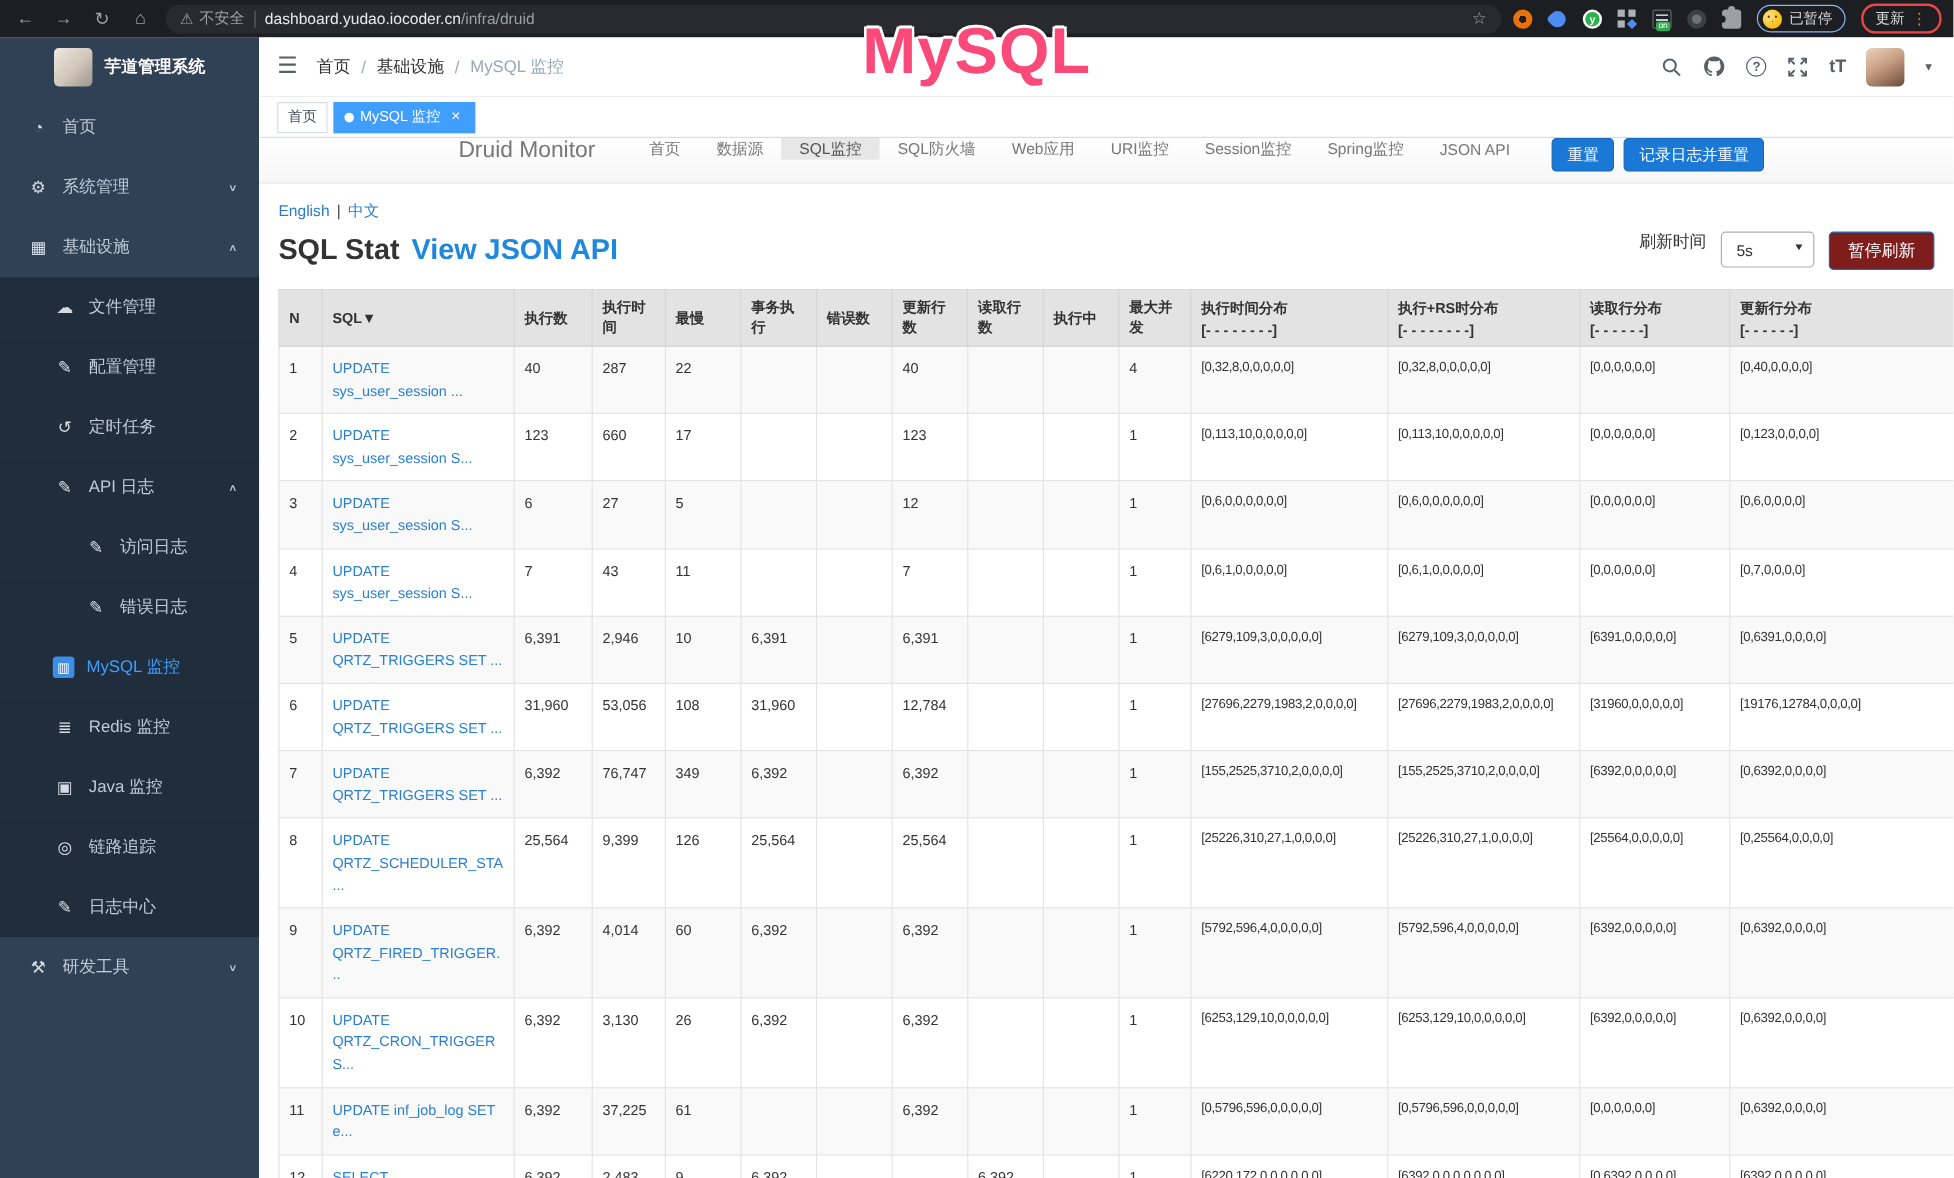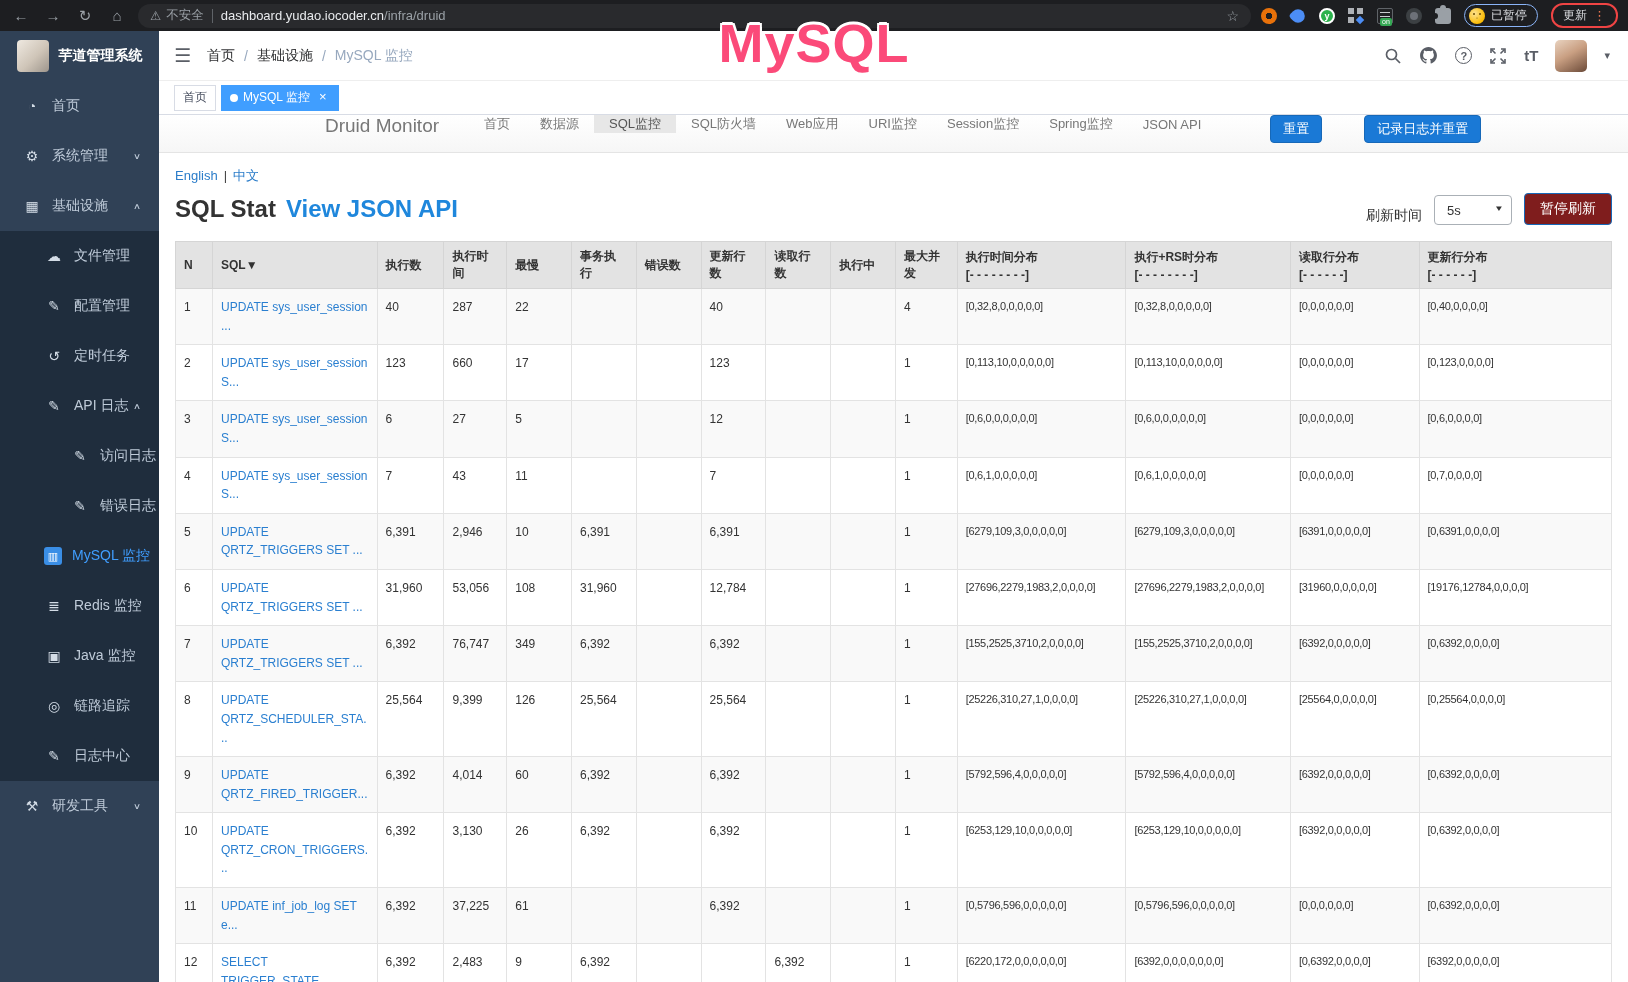--- a/index.html
+++ b/index.html
@@ -50,21 +50,21 @@
   .pill-update .dots { color:#e8744f; font-size:13px; }
 
   
   .annotation { position:absolute; top:12px; left:50%; transform:translateX(-50%); z-index:50;
     font-size:54px; font-weight:bold; color:#fb4a79; letter-spacing:1px;
     -webkit-text-stroke:2px #fff; paint-order:stroke fill;
     text-shadow:-2px -2px 0 #fff, 2px -2px 0 #fff, -2px 2px 0 #fff, 2px 2px 0 #fff, 0 3px 0 #fff, 0 -3px 0 #fff; }
 
   
   .app { position:absolute; top:31px; left:0; right:0; bottom:0; display:flex; }
-  .sidebar { width:159px; flex:none; background:#304156; overflow:hidden; }
+  .sidebar { width:216px; flex:none; background:#304156; overflow:hidden; }
   .logo-row { height:50px; display:flex; align-items:center; justify-content:center; gap:10px; }
   .logo-avatar { width:32px; height:32px; border-radius:4px; flex:none;
     background:linear-gradient(135deg,#efe9e1 0%,#cfc5b8 55%,#9d958c 100%); }
   .logo-title { color:#fff; font-size:14px; font-weight:bold; }
   .mi { height:50px; display:flex; align-items:center; position:relative; color:#bfcbd9; font-size:14px; cursor:pointer; }
   .mi.sub { background:#1f2d3d; }
   .mi.lvl0 { padding-left:22px; }
   .mi.lvl1 { padding-left:44px; }
   .mi.lvl2 { padding-left:70px; }
   .mi-ic { width:20px; margin-right:10px; color:#d3dce6; font-size:14px; text-align:center; flex:none; }
@@ -102,31 +102,31 @@
   .tag-x { margin-left:6px; width:14px; height:14px; line-height:12px; text-align:center; border-radius:50%; font-size:13px; }
 
   
   .druid-nav { height:38px; flex:none; display:flex; align-items:flex-start; padding-left:150px;
     background:linear-gradient(#ffffff,#f6f6f6); border-bottom:1px solid #e4e4e4; font-size:13px; color:#777; }
   .dn-brand { font-size:19px; color:#777; display:flex; align-items:center; padding:0 16px; margin-right:14px; }
   .dn-it { display:flex; align-items:center; padding:0 15px; cursor:pointer; white-space:nowrap; }
   .dn-it.active { background:#e7e7e7; color:#555; }
   .dn-buttons { display:flex; align-items:center; gap:8px; margin-left:20px; }
   .btn-blue { background:#1a79d6; color:#fff; border:1px solid #1668b8; border-radius:4px;
-    padding:4px 12px; font-size:13px; cursor:pointer; white-space:nowrap;margin-left:34px; }
+    padding:4px 12px; font-size:13px; cursor:pointer; white-space:nowrap; }
 
   
   .content { flex:1; padding:0 16px; overflow:hidden; }
   .lang-switch { text-align:left; padding-top:14px; font-size:13px; }
   .lang-link { color:#2a7cc9; cursor:pointer; }
   .lang-sep { margin:0 6px; color:#444; }
   .title-row { display:flex; align-items:center; margin-top:8px; margin-bottom:16px; }
   .page-title { font-size:24px; font-weight:bold; color:#333; }
   .title-link { font-size:24px; font-weight:bold; color:#1f87dc; margin-left:10px; cursor:pointer; }
-  .refresh { margin-left:auto; display:flex; align-items:flex-end; gap:12px; font-size:14px; color:#333; }
+  .refresh { margin-left:auto; display:flex; align-items:flex-start; gap:12px; font-size:14px; color:#333; }
   .sel-wrap { position:relative; }
   .sel-wrap select { width:78px; height:30px; border:1px solid #aab0b6; border-radius:4px; font-size:13px;
     padding:0 22px 0 12px; appearance:none; -webkit-appearance:none; background:#fff; color:#333;
     font-family:inherit; cursor:pointer; }
   .sel-caret { position:absolute; right:8px; top:8px; font-size:10px; color:#333; pointer-events:none; transform:scaleY(.8); }
   .btn-pause { background:#7f1d1d; color:#fff; border:1px solid #1668b8; border-radius:4px;
     padding:6px 15px; font-size:14px; cursor:pointer; }
 
   
   table { width:100%; border-collapse:collapse; table-layout:fixed; font-size:12px; color:#333; }

